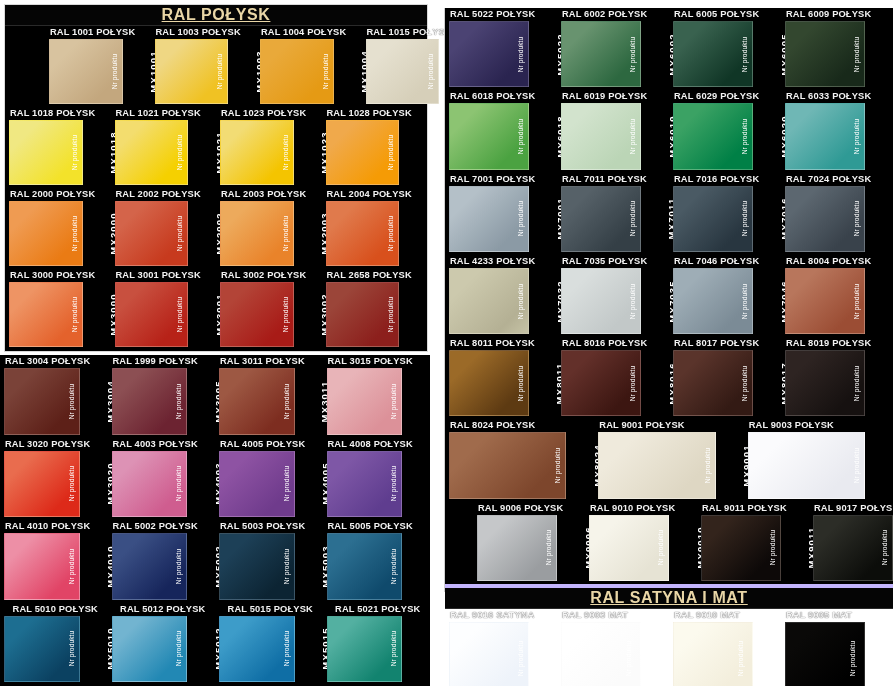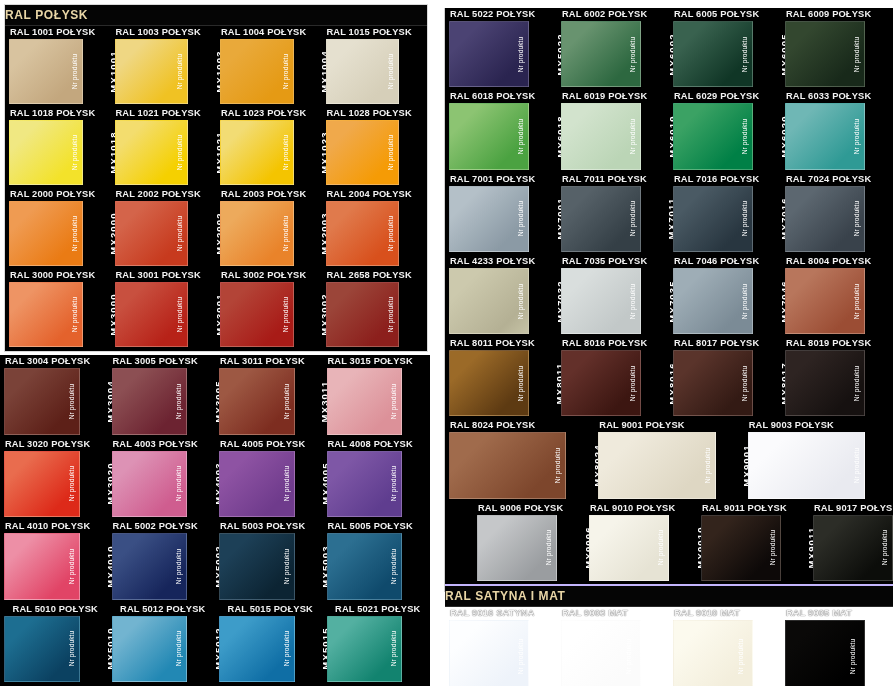--- a/index.html
+++ b/index.html
@@ -14,28 +14,30 @@
   .panel{position:absolute;background:#000000;box-sizing:border-box;}
   .panel-left-top   {left:4px;  top:4px;   width:424px; height:348px; border:1px solid #d9d9d9;}
   .panel-left-bottom{left:0px;  top:355px; width:430px; height:331px; background:#000;}
   .panel-right      {left:444px;top:8px;   width:449px; height:584px; border-left:1px solid #cfcfcf;}
 
   
   .band{
     position:relative;
     height:20px;
     line-height:20px;
+    text-align:center;
     color:#e9d6a6;
-    font-size:12px;
+    font-size:16px;
     font-weight:bold;
     letter-spacing:.6px;
     background:#050505;
     border-bottom:1px solid #2a2a2a;
+    text-decoration:underline;
   }
-  .band.bordered{border-top:2px solid #c4b5fd;}
+  .band.bordered{border-top:4px solid #c4b5fd;}
 
   
   .grid{display:block;}
   .row{display:flex;width:100%;}
   .cell{
     position:relative;
     box-sizing:border-box;
     flex:1 1 0;
     display:flex;
     flex-direction:column;
@@ -77,21 +79,21 @@
   .skucol{display:flex;flex-direction:row;align-items:center;height:100%;}
 </style>
 </head>
 <body>
 
 <div id="root">
 
   <div class="panel panel-left-top">
     <div class="band">RAL POŁYSK</div>
     <div class="grid">
-        <div class="row" style="height: 81px;">
+        <div class="row" style="height: 81px; margin-left: 40px;">
           <div class="cell">
             <div class="name">RAL 1001 POŁYSK</div>
             <div class="cellbody">
               <div class="chip" style="background: linear-gradient(135deg, rgb(216, 195, 159) 0%, rgb(216, 195, 159) 22%, rgb(195, 167, 126) 78%, rgb(195, 167, 126) 100%);"></div>
               <div class="sku">
                 <div class="skucol">
                   <span class="rot lbl">Nr produktu</span>
                   <span class="rot code">MX1001</span>
                 </div>
               </div>
@@ -296,21 +298,21 @@
               <div class="chip" style="background: linear-gradient(135deg, rgb(122, 66, 56) 0%, rgb(122, 66, 56) 22%, rgb(93, 32, 24) 78%, rgb(93, 32, 24) 100%);"></div>
               <div class="sku">
                 <div class="skucol">
                   <span class="rot lbl">Nr produktu</span>
                   <span class="rot code">MX3004</span>
                 </div>
               </div>
             </div>
           </div>
           <div class="cell">
-            <div class="name">RAL 3005 POŁYSK</div>
+            <div class="name">RAL 1999 POŁYSK</div>
             <div class="cellbody">
               <div class="chip" style="background: linear-gradient(135deg, rgb(140, 79, 83) 0%, rgb(140, 79, 83) 22%, rgb(108, 35, 49) 78%, rgb(108, 35, 49) 100%);"></div>
               <div class="sku">
                 <div class="skucol">
                   <span class="rot lbl">Nr produktu</span>
                   <span class="rot code">MX3005</span>
                 </div>
               </div>
             </div>
           </div>

